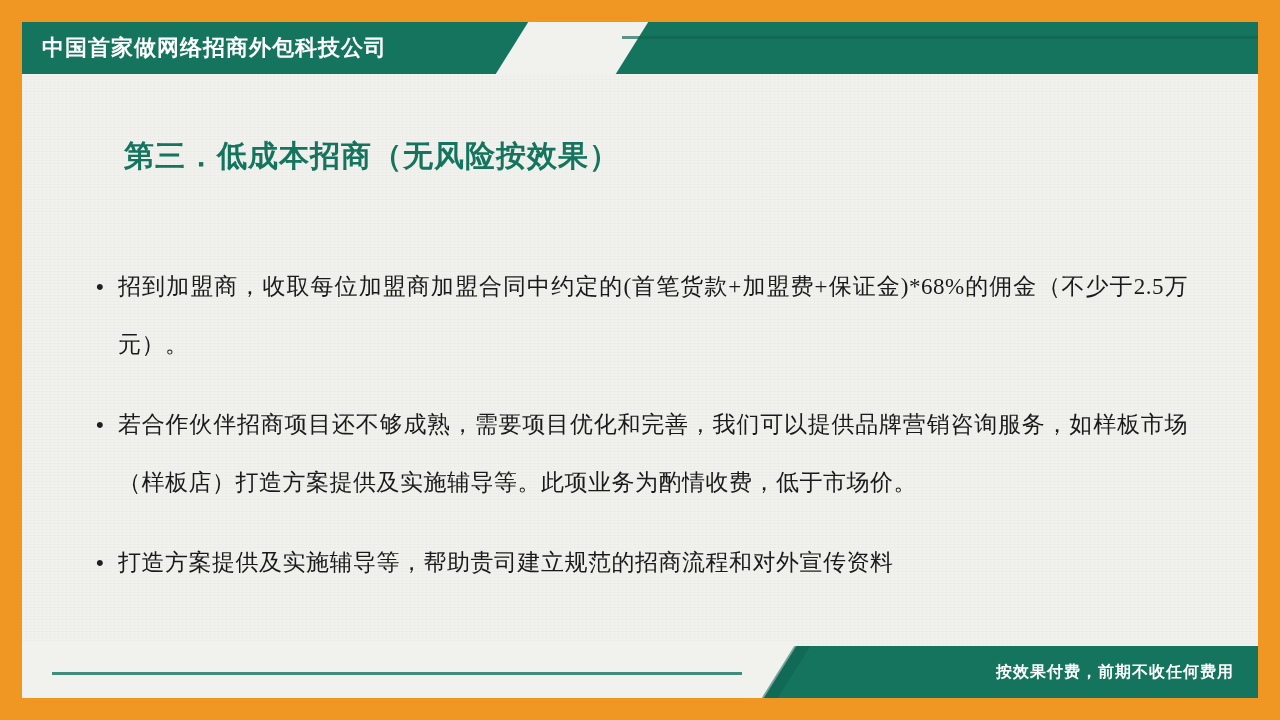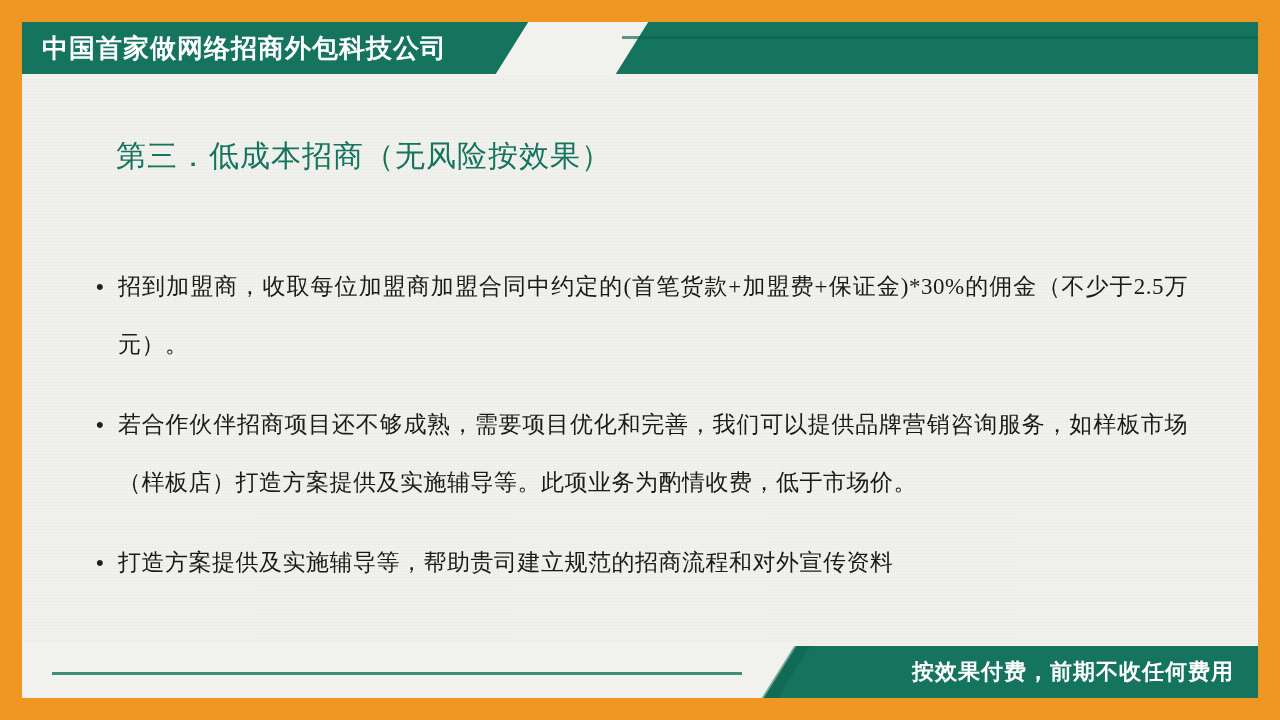--- a/index.html
+++ b/index.html
@@ -79,34 +79,34 @@
     background: #0F6350;
     opacity: 0.65;
   }
   .header-title {
     position: absolute;
     left: 20px;
     top: 0;
     height: 52px;
     line-height: 52px;
     color: #FFFFFF;
-    font-size: 26px;
+    font-size: 22px;
     font-weight: bold;
     letter-spacing: 1px;
     white-space: nowrap;
   }
 
   
   .slide-title {
     position: absolute;
-    left: 116px;
+    left: 124px;
     top: 136px;
     color: #14745E;
     font-size: 30px;
-    font-weight: normal;
+    font-weight: bold;
     letter-spacing: 1px;
     white-space: nowrap;
   }
 
   
   .body {
     position: absolute;
     left: 96px;
     top: 258px;
     width: 1092px;
@@ -179,21 +179,21 @@
     transform: skewX(-32deg);
     opacity: 0.55;
   }
   .footer-text {
     position: absolute;
     right: 24px;
     top: 4px;
     height: 52px;
     line-height: 52px;
     color: #FFFFFF;
-    font-size: 22px;
+    font-size: 16px;
     font-weight: bold;
     letter-spacing: 1px;
     white-space: nowrap;
   }
 </style>
 </head>
 <body>
 
 <div class="slide">
 
@@ -206,21 +206,21 @@
     <div class="header-right-line"></div>
     <div class="header-title">中国首家做网络招商外包科技公司</div>
   </div>
 
   <div class="slide-title">第三．低成本招商（无风险按效果）</div>
 
   <div class="body">
 
     <div class="bullet">
       <div class="bullet-dot">•</div>
-      <div class="bullet-text">招到加盟商，收取每位加盟商加盟合同中约定的(首笔货款+加盟费+保证金)*30%的佣金（不少于2.5万元）。</div>
+      <div class="bullet-text">招到加盟商，收取每位加盟商加盟合同中约定的(首笔货款+加盟费+保证金)*68%的佣金（不少于2.5万元）。</div>
     </div>
 
     <div class="bullet">
       <div class="bullet-dot">•</div>
       <div class="bullet-text">若合作伙伴招商项目还不够成熟，需要项目优化和完善，我们可以提供品牌营销咨询服务，如样板市场（样板店）打造方案提供及实施辅导等。此项业务为酌情收费，低于市场价。</div>
     </div>
 
     <div class="bullet">
       <div class="bullet-dot">•</div>
       <div class="bullet-text">打造方案提供及实施辅导等，帮助贵司建立规范的招商流程和对外宣传资料</div>

